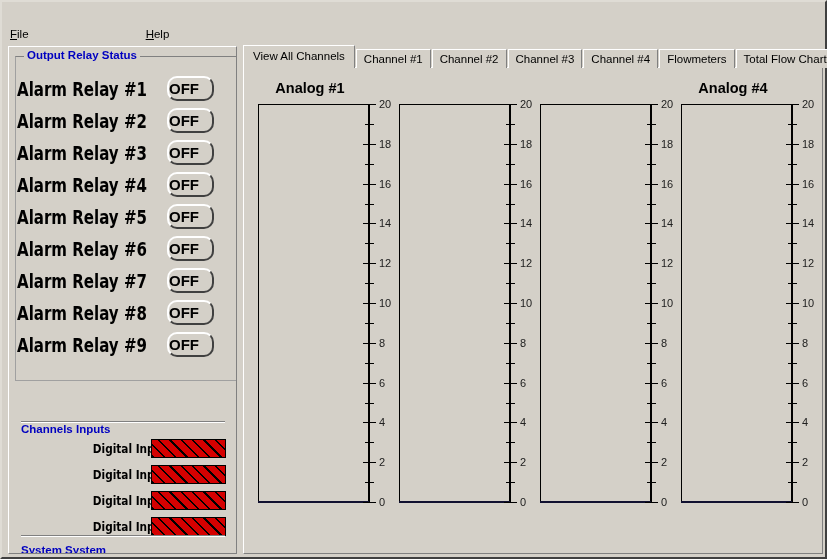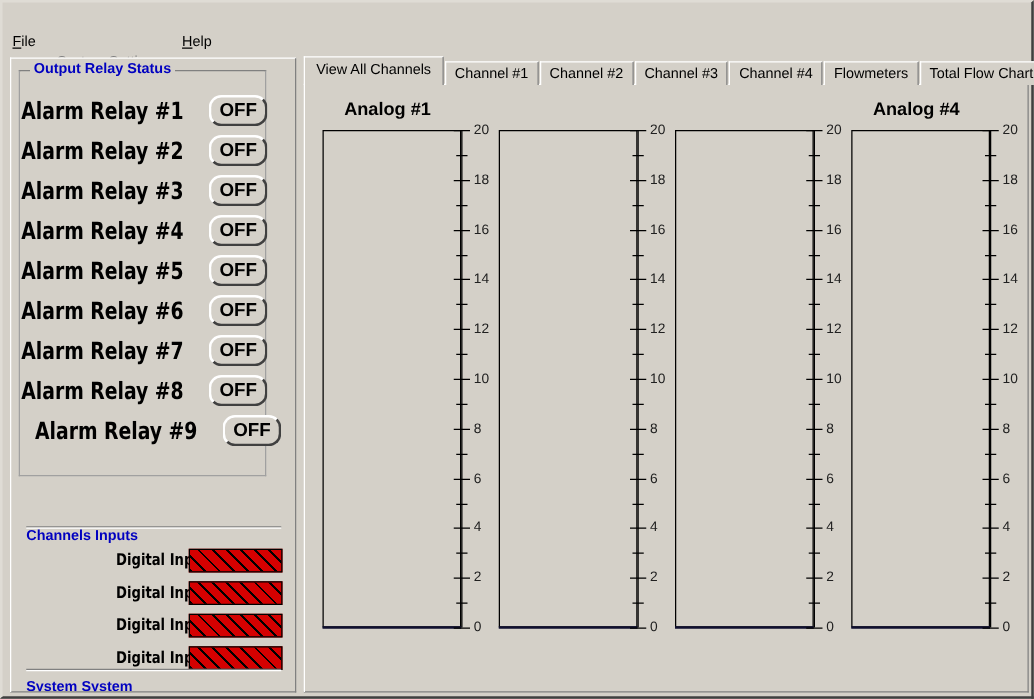--- a/index.html
+++ b/index.html
@@ -114,21 +114,21 @@
     border-right: 1px solid #808080;
     border-bottom: 1px solid #808080;
     box-sizing: border-box;
     overflow: hidden;
   }
 
   
   #relay-group {
     position: absolute;
     left: 6px; top: 9px;
-    width: 198px; height: 325px;
+    width: 229px; height: 325px;
     border: 1px solid #a0a0a0;
     border-top-color: #808080;
     box-sizing: border-box;
   }
   #relay-group-label {
     position: absolute;
     left: 8px; top: -8px;
     background: #d4d0c8;
     padding: 0 3px;
     color: #0000c0;
@@ -162,21 +162,20 @@
     width: 47px; height: 25px;
     background: #d4d0c8;
     border-top: 2px solid #ffffff;
     border-left: 2px solid #ffffff;
     border-right: 2px solid #404040;
     border-bottom: 2px solid #404040;
     box-sizing: border-box;
     font-size: 15px;
     font-weight: bold;
     color: #000;
-    text-align: center;
     line-height: 21px;
     cursor: default;
     border-radius: 10px;
   }
 
   .divider {
     position: absolute;
     left: 12px; width: 204px; height: 0;
     border-top: 1px solid #808080;
     border-bottom: 1px solid #ffffff;
@@ -373,21 +372,21 @@
           <div class="off-btn">OFF</div>
         </div>
         <div class="relay-row" style="top: 221px;">
           <div class="relay-label">Alarm Relay #7</div>
           <div class="off-btn">OFF</div>
         </div>
         <div class="relay-row" style="top: 253px;">
           <div class="relay-label">Alarm Relay #8</div>
           <div class="off-btn">OFF</div>
         </div>
-        <div class="relay-row" style="top: 285px; margin-left: 11px;">
+        <div class="relay-row" style="top: 285px;">
           <div class="relay-label">Alarm Relay #9</div>
           <div class="off-btn">OFF</div>
         </div>
       </div>
 
     <div class="divider" style="top:374px;"></div>
     <div class="section-title" style="top:376px;">Channels Inputs</div>
 
     <div id="din-rows">
         <div class="din-row" style="top: 392px;">

